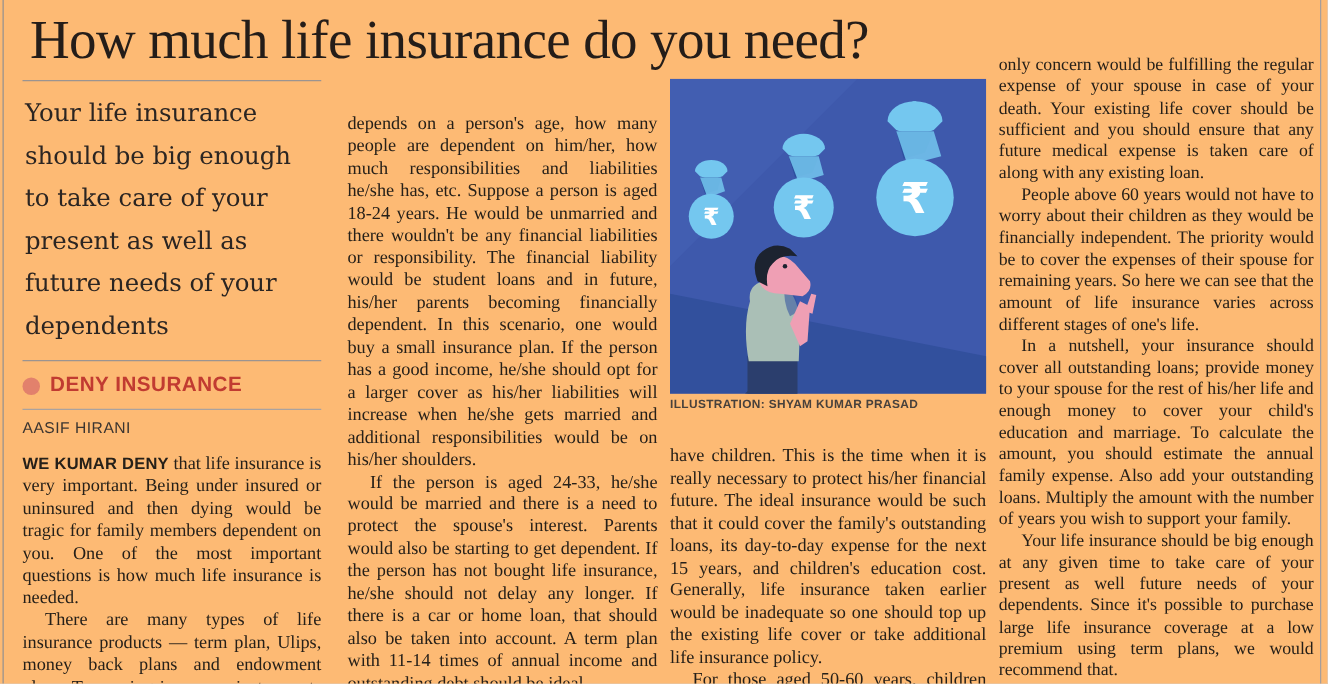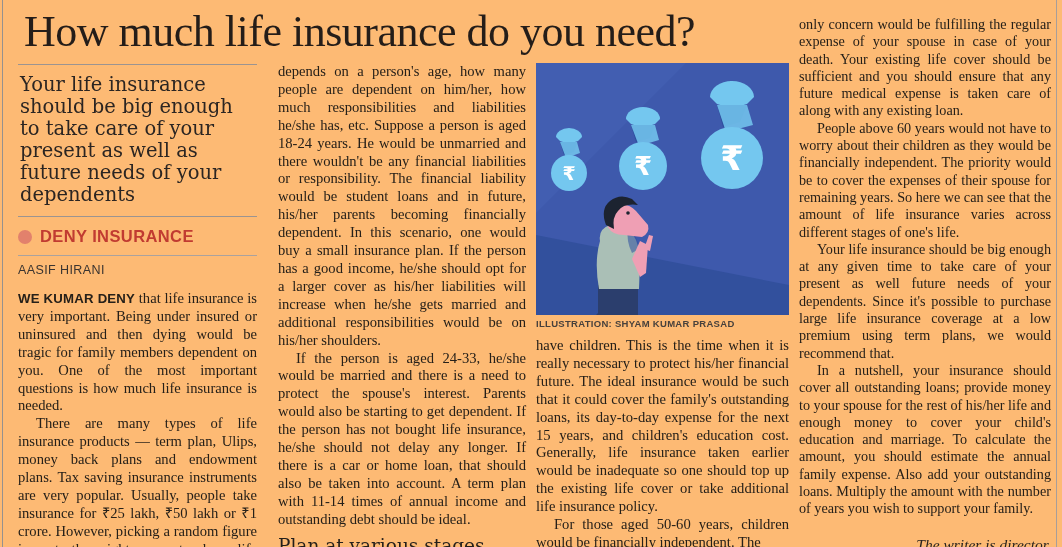--- a/index.html
+++ b/index.html
@@ -19,37 +19,37 @@
     font-family:"Liberation Serif", serif; font-weight:400;
     font-size:44px; letter-spacing:-0.5px; color:#241d19; white-space:nowrap;
   }
 
   .leftrail { position:absolute; left:18px; top:64px; width:239px; }
   .rule { border:none; border-top:1.5px solid #9b9491; margin:0; }
   .rule.thin { border-top:1px solid #aaa29e; }
   .standfirst {
     margin:9px 2px 10px 2px;
     font-family:"DejaVu Serif", serif;
-    font-size:19.5px; line-height:22px; color:#2b2522;
+    font-size:19.5px; line-height:34px; color:#2b2522;
   }
   .kicker { display:flex; align-items:center; gap:8px; margin:10px 0 9px 0; }
   .kicker .dot { width:14px; height:14px; border-radius:50%; background:#e2816c; }
   .kicker .ktext {
     font-family:"Liberation Sans", sans-serif; font-weight:bold;
     font-size:16.5px; letter-spacing:0.4px; color:#c13b31;
   }
   .byline {
     margin:7px 0 0 0;
     font-family:"Liberation Sans", sans-serif; font-weight:normal;
     font-size:12.5px; letter-spacing:0.4px; color:#3a3430;
   }
 
   .colbody {
     font-family:"Liberation Serif", serif;
-    font-size:14.6px; line-height:17.9px; text-align:justify; color:#262019;
+    font-size:14.6px; line-height:17.9px; text-align:justify; color:#262019;margin-top:28px;
   }
   .colbody p { margin:0; }
   .colbody p.ind { text-indent:18px; }
   .colbody p + p { margin-top:0px; }
   .colbody strong.lead {
     font-family:"Liberation Sans", sans-serif; font-size:13.2px; letter-spacing:0.2px;
   }
   .colbody h3 {
     font-family:"DejaVu Serif", serif; font-weight:400;
     font-size:18.5px; margin:8px 0 4px 0; text-align:left; color:#241f1b;
@@ -154,21 +154,21 @@
     <div class="colbody">
         <p>have children. This is the time when it is really necessary to protect his/her financial future. The ideal insurance would be such that it could cover the family's outstanding loans, its day-to-day expense for the next 15 years, and children's education cost. Generally, life insurance taken earlier would be inadequate so one should top up the existing life cover or take additional life insurance policy.</p>
         <p class="ind">For those aged 50-60 years, children would be financially independent. The</p>
       </div>
   </div>
 
   <div class="col4">
     <div class="colbody">
         <p>only concern would be fulfilling the regular expense of your spouse in case of your death. Your existing life cover should be sufficient and you should ensure that any future medical expense is taken care of along with any existing loan.</p>
         <p class="ind">People above 60 years would not have to worry about their children as they would be financially independent. The priority would be to cover the expenses of their spouse for remaining years. So here we can see that the amount of life insurance varies across different stages of one's life.</p>
+        <p class="ind">In a nutshell, your insurance should cover all outstanding loans; provide money to your spouse for the rest of his/her life and enough money to cover your child's education and marriage. To calculate the amount, you should estimate the annual family expense. Also add your outstanding loans. Multiply the amount with the number of years you wish to support your family.</p>
         <p class="ind">Your life insurance should be big enough at any given time to take care of your present as well future needs of your dependents. Since it's possible to purchase large life insurance coverage at a low premium using term plans, we would recommend that.</p>
-        <p class="ind">In a nutshell, your insurance should cover all outstanding loans; provide money to your spouse for the rest of his/her life and enough money to cover your child's education and marriage. To calculate the amount, you should estimate the annual family expense. Also add your outstanding loans. Multiply the amount with the number of years you wish to support your family.</p>
       </div>
     <div class="tail-credit">
       <div>The writer is director,</div>
 
     </div>
   </div>
 </div>
 
 </body></html>

